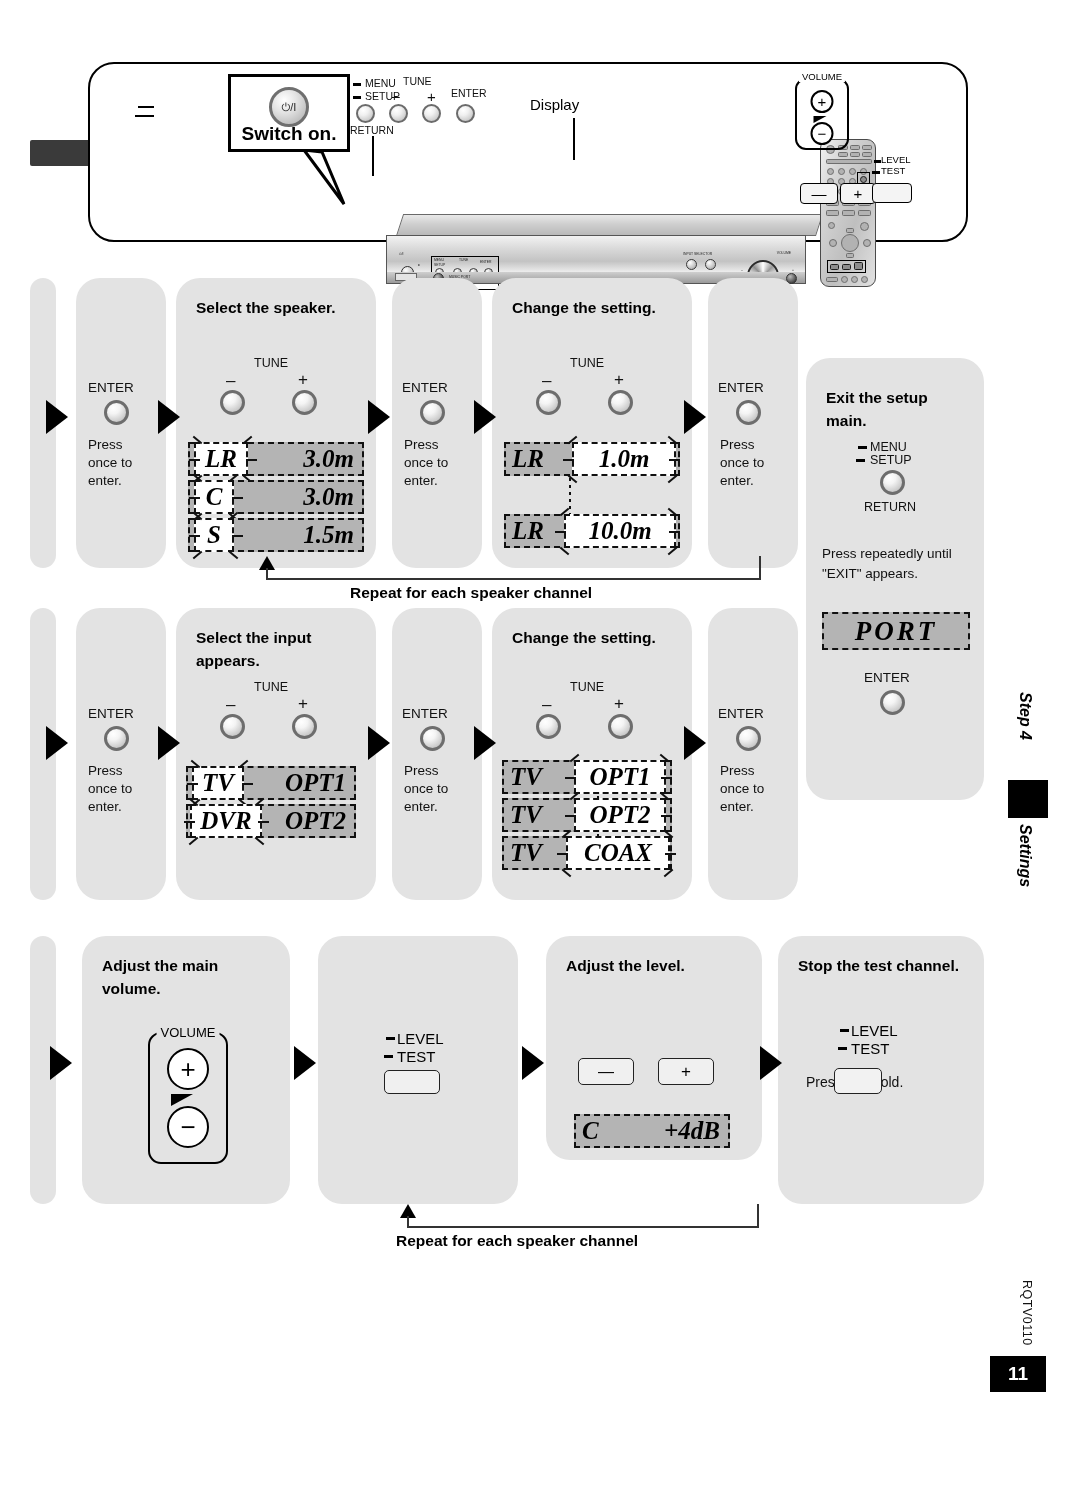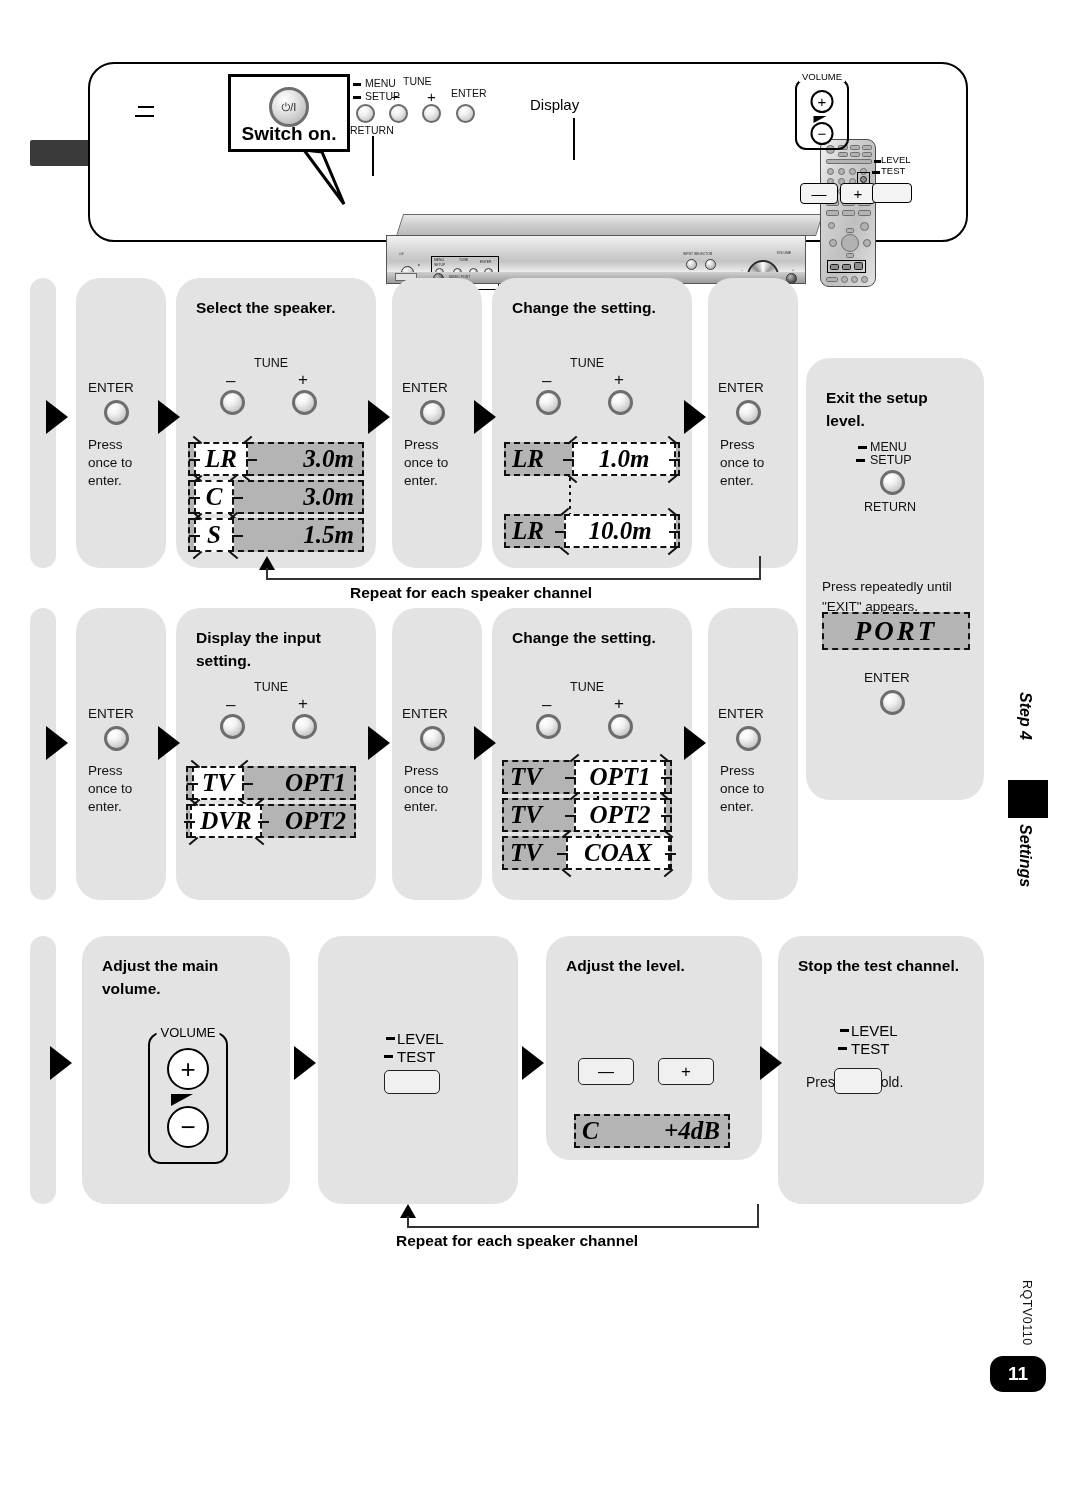--- a/index.html
+++ b/index.html
@@ -316,21 +316,21 @@
   
   #doc-code {
     position: absolute; right: 46px; bottom: 142px;
     writing-mode: vertical-rl;
     font-size: 12.5px; color: #111; letter-spacing: 0.5px;
   }
   #page-num {
     position: absolute; right: 34px; bottom: 96px;
     width: 56px; height: 36px; background: #000;
     color: #fff; font-size: 19px; font-weight: bold;
-    display: flex; align-items: center; justify-content: center; border-radius: 13px;
+    display: flex; align-items: center; justify-content: center;
   }
 </style>
 </head>
 <body>
 
 <div id="page">
 
   <div id="hw-cable"></div>
   <div id="hw-panel">
 
@@ -594,31 +594,31 @@
     <div class="rp-arrow" style="left:259px; top:0;"></div>
     <div class="rp-line-v" style="left:266px; top:12px; height:12px;"></div>
     <div class="rp-line-h" style="left:266px; top:22px; width:495px;"></div>
     <div class="rp-line-v" style="left:759px; top:0px; height:24px;"></div>
     <span class="rp-text" style="left:350px; top:28px;">Repeat for each speaker channel</span>
   </div>
 
   <div class="panel" style="left:806px; top:358px; width:178px; height:442px;">
     <div class="panel-title" style="top:28px;">
       <div>Exit the setup</div>
-      <div>level.</div>
+      <div>main.</div>
     </div>
     <div class="msr" style="left:50px; top:84px; width:110px; height:80px;">
       <div class="md" style="left:2px; top:4px;"></div>
       <span class="ml" style="left:14px; top:-2px;">MENU</span>
       <div class="md" style="left:0px; top:17px;"></div>
       <span class="ml" style="left:14px; top:11px;">SETUP</span>
       <div class="big-btn" style="left:24px; top:28px;"></div>
       <span class="ml" style="left:8px; top:58px;">RETURN</span>
     </div>
-    <div style="position:absolute; left:16px; top:186px; font-size:13.5px; color:#111; line-height:1.5;margin-top:33px;">
+    <div style="position:absolute; left:16px; top:186px; font-size:13.5px; color:#111; line-height:1.5;">
       <div>Press repeatedly until</div>
       <div>"EXIT" appears.</div>
     </div>
     <div class="exit-lcd" style="left:16px; top:254px; width:148px; height:38px;">PORT</div>
     <span class="enter-lbl" style="left:58px; top:312px;">ENTER</span>
     <div class="big-btn" style="left:74px; top:332px;"></div>
   </div>
 
   <div class="row" style="top:608px; height:300px;">
     <div class="panel" style="left:30px; top:0; width:26px; height:292px;"></div>
@@ -630,22 +630,22 @@
       <div class="press-txt" style="left:12px; top:154px;">
         <div>Press</div>
         <div>once to</div>
         <div>enter.</div>
       </div>
     </div>
     <div class="arrow" style="left:158px; top:118px;"></div>
 
     <div class="panel" style="left:176px; top:0; width:200px; height:292px;">
       <div class="panel-title">
-        <div>Display the input</div>
-        <div>setting.</div>
+        <div>Select the input</div>
+        <div>appears.</div>
       </div>
       <div class="tune-grp" style="left:38px; top:72px; width:120px; height:50px;">
         <span class="tlab" style="left:40px; top:0;">TUNE</span>
         <span class="sign" style="left:12px; top:16px;">–</span>
         <span class="sign" style="left:84px; top:15px;">+</span>
         <div class="big-btn" style="left:6px; top:34px;"></div>
         <div class="big-btn" style="left:78px; top:34px;"></div>
       </div>
 
       <div class="lcd" style="left:10px; top:158px; width:170px;">

